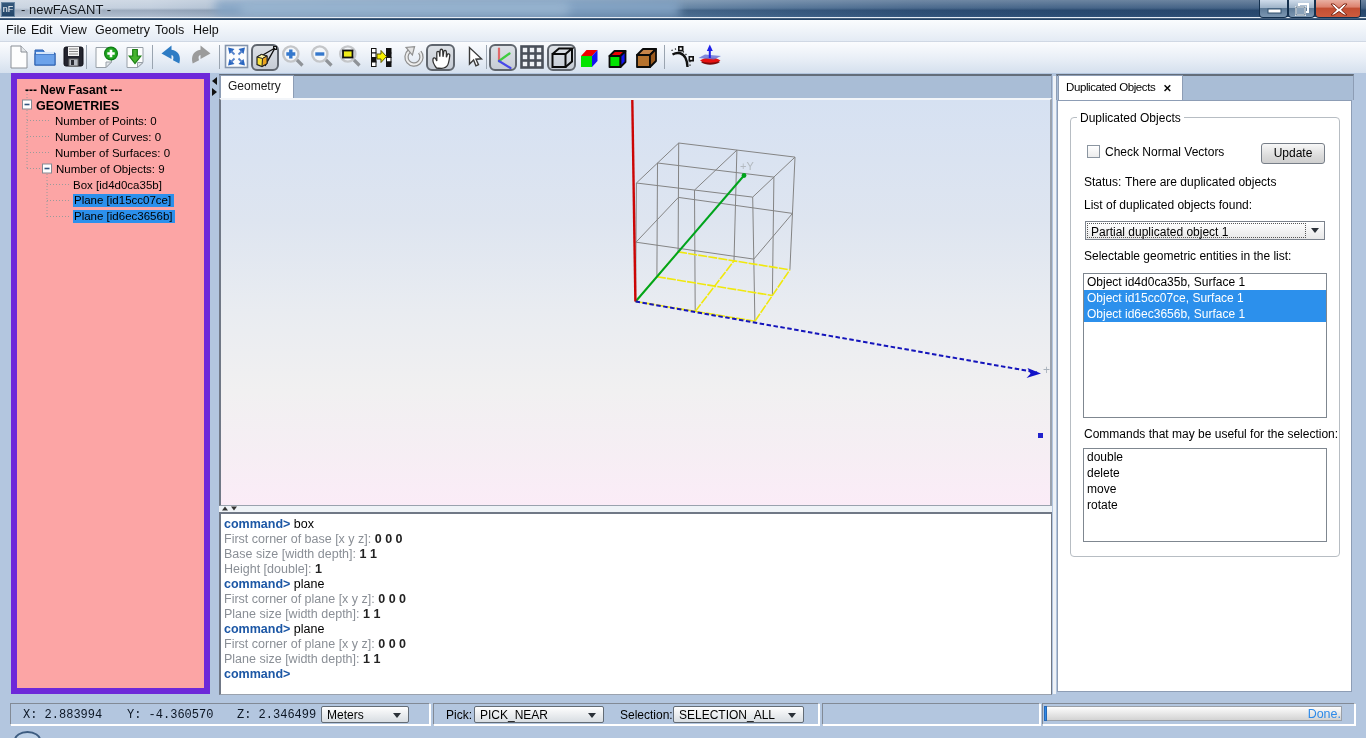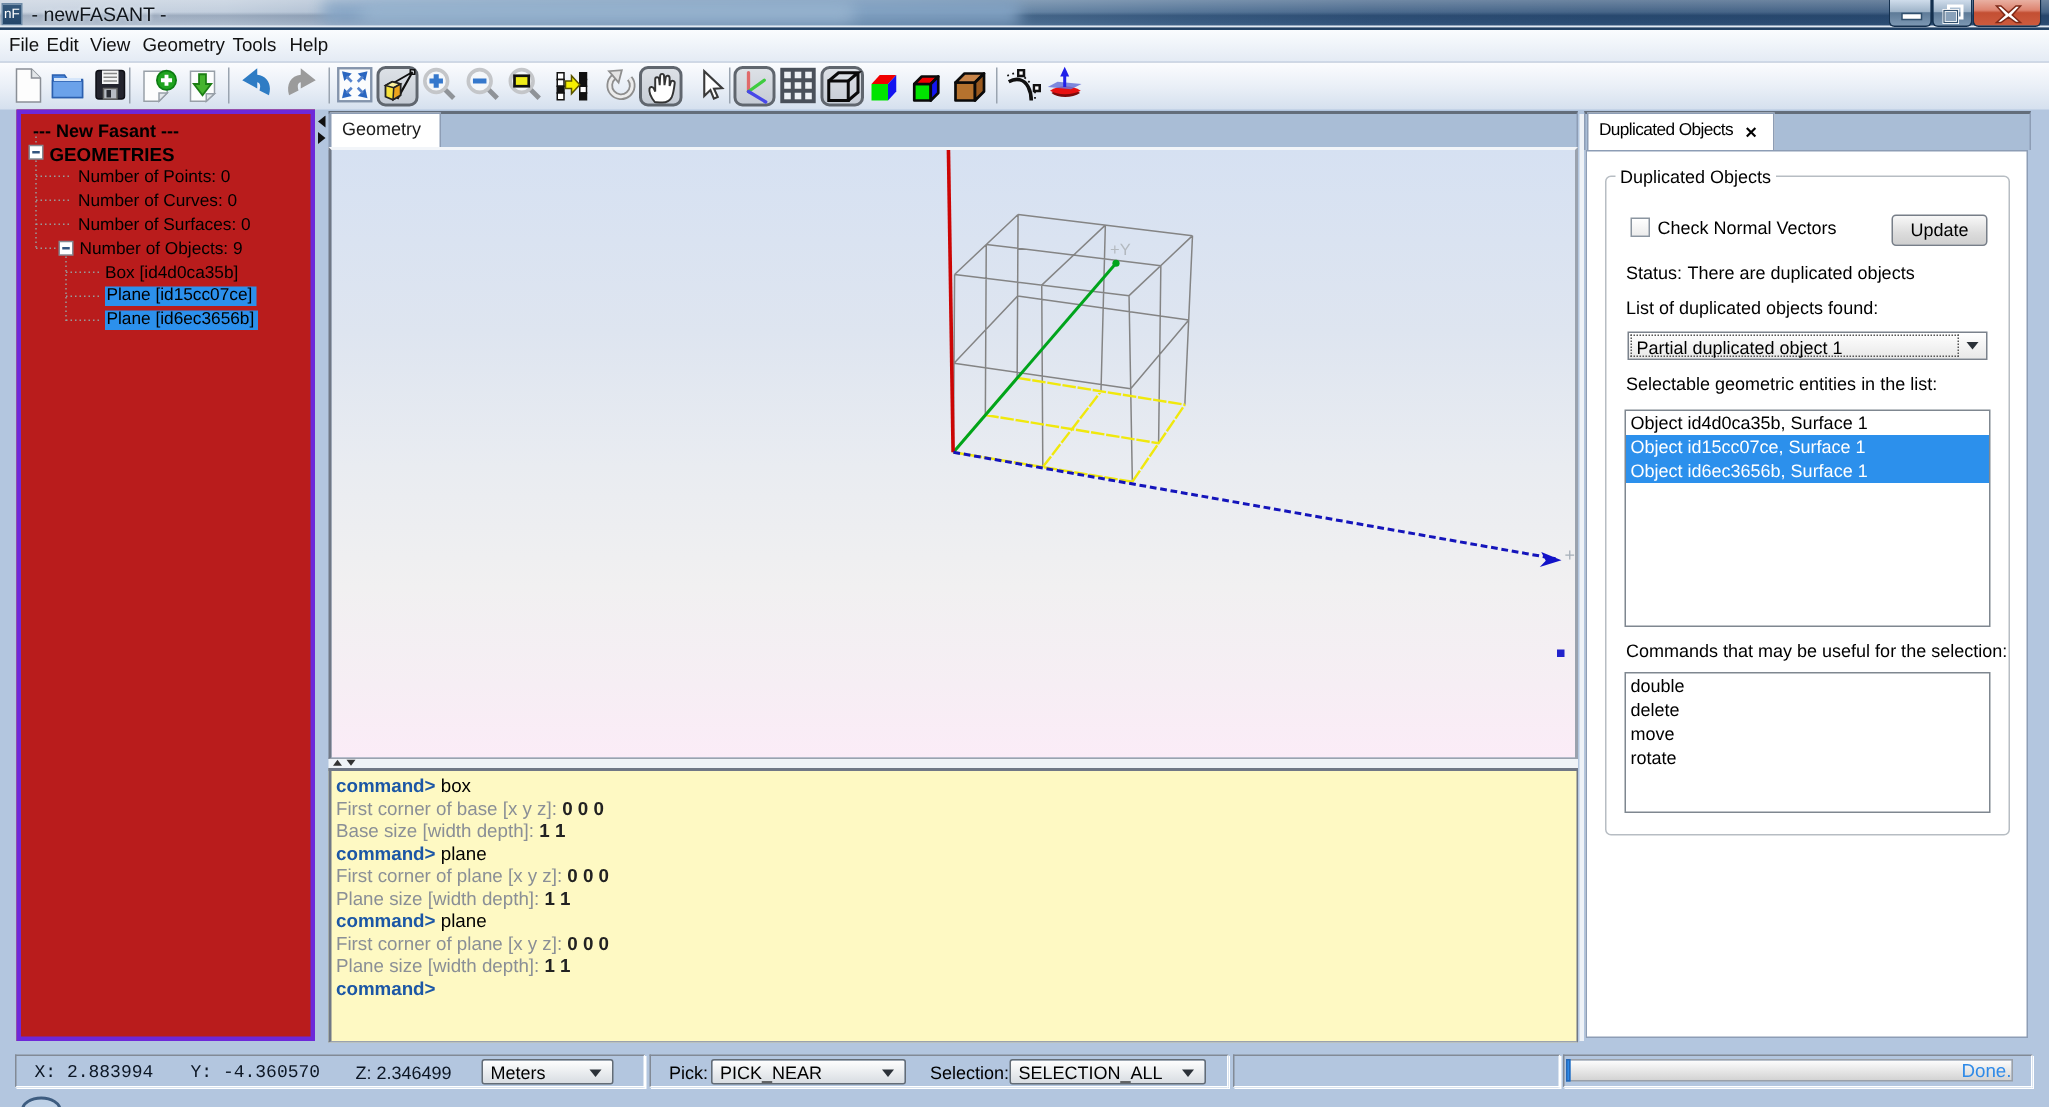--- a/index.html
+++ b/index.html
@@ -16,29 +16,29 @@
 .winbtn svg{position:absolute;left:0;top:0}
 #btnclose{background:linear-gradient(#e9b0a2 0%,#dd8470 40%,#c34f33 50%,#cd5b3e 100%)}
 
 #menubar{left:0;top:20px;width:1366px;height:22px;background:linear-gradient(#fafcfe,#e4ebf4);border-bottom:1px solid #d0d8e4;font-size:12.5px;color:#111}
 #menubar span{position:absolute;top:3px}
 
 #toolbar{left:0;top:42px;width:1366px;height:31px;background:linear-gradient(#fbfcfe 0%,#e8eef6 55%,#d5e0ee 100%)}
 .tb{position:absolute;top:2px;width:26px;height:27px}
 .tbsep{position:absolute;top:3px;width:1px;height:24px;background:#9aa4b0}
 
-#tree{left:11px;top:73px;width:199px;height:621px;background:#b91c1c;border:3px solid #6d28d9}
+#tree{left:11px;top:73px;width:199px;height:621px;background:#fca5a5;border:6px solid #6d28d9}
 #tree .row{position:absolute;left:0;font-size:11.5px;white-space:pre;color:#000}
 
 #ctabs{left:219px;top:73.5px;width:833px;height:24.5px;background:#a9bdd6;border:1px solid #8d9db5;border-top:2px solid #636d7a;border-bottom:none}
 #gtab{left:220px;top:75px;width:74px;height:23px;background:#fff;border:1px solid #8d9db5;border-bottom:none;font-size:12px;color:#1a1a1a;padding:3px 0 0 7px}
 #viewport{left:219px;top:98px;width:833px;height:408px;border-top:2px solid #f2f5f9;background:linear-gradient(#d6e1f2 0%,#dee5f0 30%,#e9ecf1 52%,#f1f0f1 72%,#f6eef4 88%,#fbecf7 100%);border-left:2px solid #707886;border-right:2px solid #9aa2ae;border-bottom:1px solid #9aa2ae}
 #hsplit{left:219px;top:506px;width:833px;height:6px;background:#eff3f7}
 #hsplit svg{display:block}
-#console{left:219px;top:512px;width:833px;height:183px;background:#fef9c3;border:2px solid #707886;border-right-width:1px;border-bottom:1px solid #9aa2ae;font-size:12.5px;line-height:15px;padding:3px 16px 0 3px;color:#000}
+#console{left:219px;top:512px;width:833px;height:183px;background:#ffffff;border:2px solid #707886;border-right-width:1px;border-bottom:1px solid #9aa2ae;font-size:12.5px;line-height:15px;padding:3px 16px 0 3px;color:#000}
 #console .cmd{color:#1c57a5;font-weight:bold}
 #console .lbl{color:#8a8f96}
 #console b{font-weight:bold}
 
 #rpanel{left:1057px;top:100px;width:295px;height:592px;background:#fff;border:1px solid #8d9db5}
 #rtabbar{left:1056px;top:73.5px;width:298px;height:26.5px;background:#a9bdd6;border:1px solid #8d9db5;border-top:2px solid #636d7a;border-bottom:none}
 #rtab{left:1058px;top:75px;width:125px;white-space:nowrap;height:25px;background:#fff;border:1px solid #8d9db5;border-bottom:none;font-size:11.5px;letter-spacing:-0.4px;padding:5px 0 0 7px}
 #groupbox{left:1070px;top:117px;width:270px;height:440px;border:1px solid #b7bdc3;border-radius:4px}
 #grouplabel{left:1077px;top:111px;background:#fff;padding:0 3px;font-size:12px}
 .rlabel{position:absolute;font-size:12px;color:#000}
@@ -313,20 +313,21 @@
 <div class="abs" id="hsplit">
     <svg width="30" height="6">
       <path d="M3 4.5 L9 4.5 L6 0.5 Z" fill="#333"></path>
       <path d="M12 0.5 L18 0.5 L15 4.5 Z" fill="#333"></path>
     </svg>
   </div>
 <div class="abs" id="console">
 <div><span class="cmd">command&gt;</span> box</div>
 <div class="lbl">First corner of base [x y z]: <b style="color:#222">0 0 0</b></div>
 <div class="lbl">Base size [width depth]: <b style="color:#222">1 1</b></div>
+<div class="lbl">Height [double]: <b style="color:#222">1</b></div>
 <div><span class="cmd">command&gt;</span> plane</div>
 <div class="lbl">First corner of plane [x y z]: <b style="color:#222">0 0 0</b></div>
 <div class="lbl">Plane size [width depth]: <b style="color:#222">1 1</b></div>
 <div><span class="cmd">command&gt;</span> plane</div>
 <div class="lbl">First corner of plane [x y z]: <b style="color:#222">0 0 0</b></div>
 <div class="lbl">Plane size [width depth]: <b style="color:#222">1 1</b></div>
 <div><span class="cmd">command&gt;</span></div>
 </div>
 
 <div class="abs" style="left:1053px;top:76px;width:3px;height:618px;background:#eef2f7"></div>
@@ -356,21 +357,21 @@
 <div class="listbox" style="left:1083px;top:448px;width:244px;height:94px">
   <div class="litem">double</div>
   <div class="litem">delete</div>
   <div class="litem">move</div>
   <div class="litem">rotate</div>
 </div>
 
 <div class="sunken" style="left:10px;width:420px">
 <span style="left:12px;font-family:'Liberation Mono',monospace;color:#0c1624">X: 2.883994</span>
     <span style="left:116px;font-family:'Liberation Mono',monospace;color:#0c1624">Y: -4.360570</span>
-    <span style="left:226px;font-family:Liberation Sans, sans-serif;color:#0c1624">Z: 2.346499</span>
+    <span style="left:226px;font-family:Liberation Mono, monospace;color:#0c1624">Z: 2.346499</span>
 <div class="scombo" style="left:310px;width:88px">Meters</div>
 </div>
 <div class="sunken" style="left:433px;width:386px">
 <span style="left:12px">Pick:</span>
     <div class="scombo" style="left:40px;width:130px">PICK_NEAR</div>
 <span style="left:186px">Selection:</span>
     <div class="scombo" style="left:239px;width:131px">SELECTION_ALL</div>
 </div>
 <div class="sunken" style="left:822px;width:218px"></div>
 <div class="sunken" style="left:1042px;width:313px"></div>

